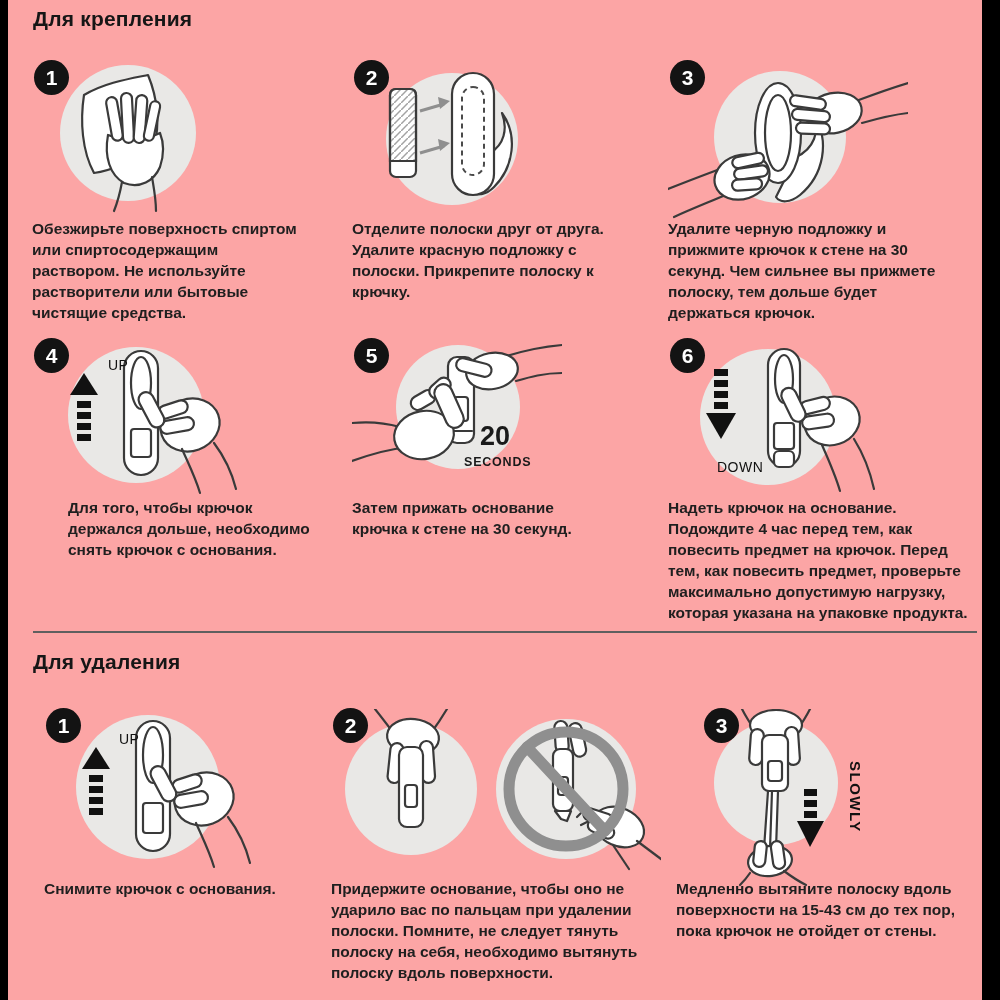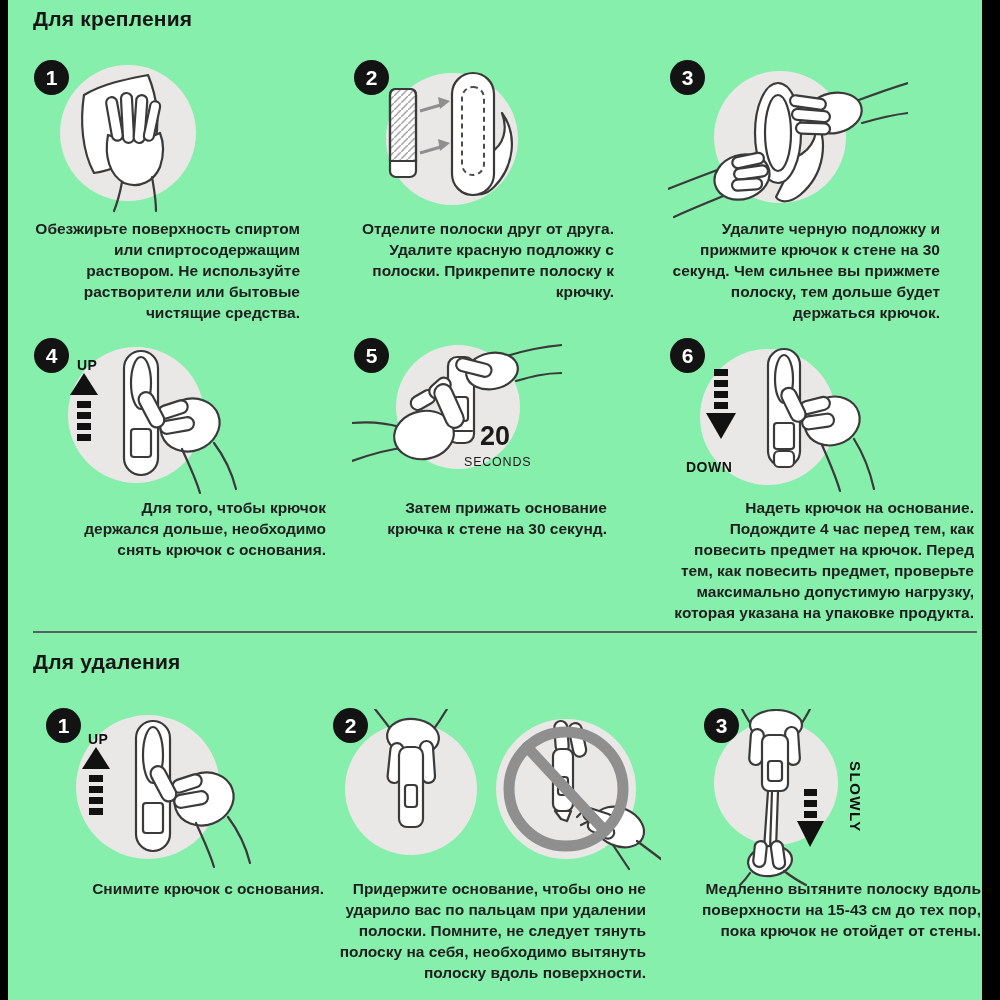--- a/index.html
+++ b/index.html
@@ -1,18 +1,18 @@
 <!DOCTYPE html>
 <html><head>
 <meta charset="utf-8">
 <style>
   html,body { margin:0; padding:0; background:#fff; }
   .page {
-    position:relative; width:1000px; height:1000px; background:#86efac;
-    overflow:hidden; font-family:"Liberation Sans", sans-serif; color:#1d1d1d;text-align:right;
+    position:relative; width:1000px; height:1000px; background:#fca5a5;
+    overflow:hidden; font-family:"Liberation Sans", sans-serif; color:#1d1d1d;
   }
   .edge-strip { position:absolute; top:0; height:1000px; background:#000; }
   .edge-strip.left { left:0; width:8px; }
   .edge-strip.right { right:0; width:18px; }
 
   .section-title {
     position:absolute; left:33px; font-size:21px; font-weight:700;
     color:#161616; letter-spacing:0.2px;
   }
   .divider { position:absolute; left:33px; width:944px; height:2px; background:#5f5f5f; }
@@ -22,24 +22,24 @@
     position:absolute; left:2px; top:5px; width:35px; height:35px;
     background:#131313; border-radius:50%; color:#fff;
     font-size:21px; font-weight:700; display:flex; align-items:center; justify-content:center;
     z-index:3;
   }
   .illo { position:absolute; left:0; top:6px; z-index:1; }
   .step-text {
     position:absolute; left:0; font-size:15.5px; line-height:21px; color:#1f1f1f; z-index:2;font-weight:bold;
   }
   .dir-label {
-    position:absolute; font-weight:700; font-size:14px; letter-spacing:0.5px; color:#111; z-index:4;
+    position:absolute; font-weight:400; font-size:14px; letter-spacing:0.5px; color:#111; z-index:4;margin-left:31px;
   }
   .label-30 { position:absolute; font-weight:700; font-size:27px; color:#1a1a1a; z-index:4; }
-  .label-seconds { position:absolute; font-weight:400; font-size:12.5px; letter-spacing:0.8px; color:#1a1a1a; z-index:4; }
+  .label-seconds { position:absolute; font-weight:700; font-size:12.5px; letter-spacing:0.8px; color:#1a1a1a; z-index:4; }
   .label-slowly {
     position:absolute; font-weight:700; font-size:15px; letter-spacing:1.5px; color:#111;
     transform:rotate(90deg); transform-origin:0 0; z-index:4;
   }
 
   
   .lineart .bgc { fill:#e9e8e6; stroke:none; }
   .lineart .ln { fill:#ffffff; stroke:#3a3a3a; stroke-width:2.2; stroke-linejoin:round; stroke-linecap:round; }
   .lineart .open { fill:none; stroke:#3a3a3a; stroke-width:2.2; stroke-linejoin:round; stroke-linecap:round; }
   .lineart .dash { fill:none; stroke:#4a4a4a; stroke-width:2; stroke-dasharray:5 4; }

